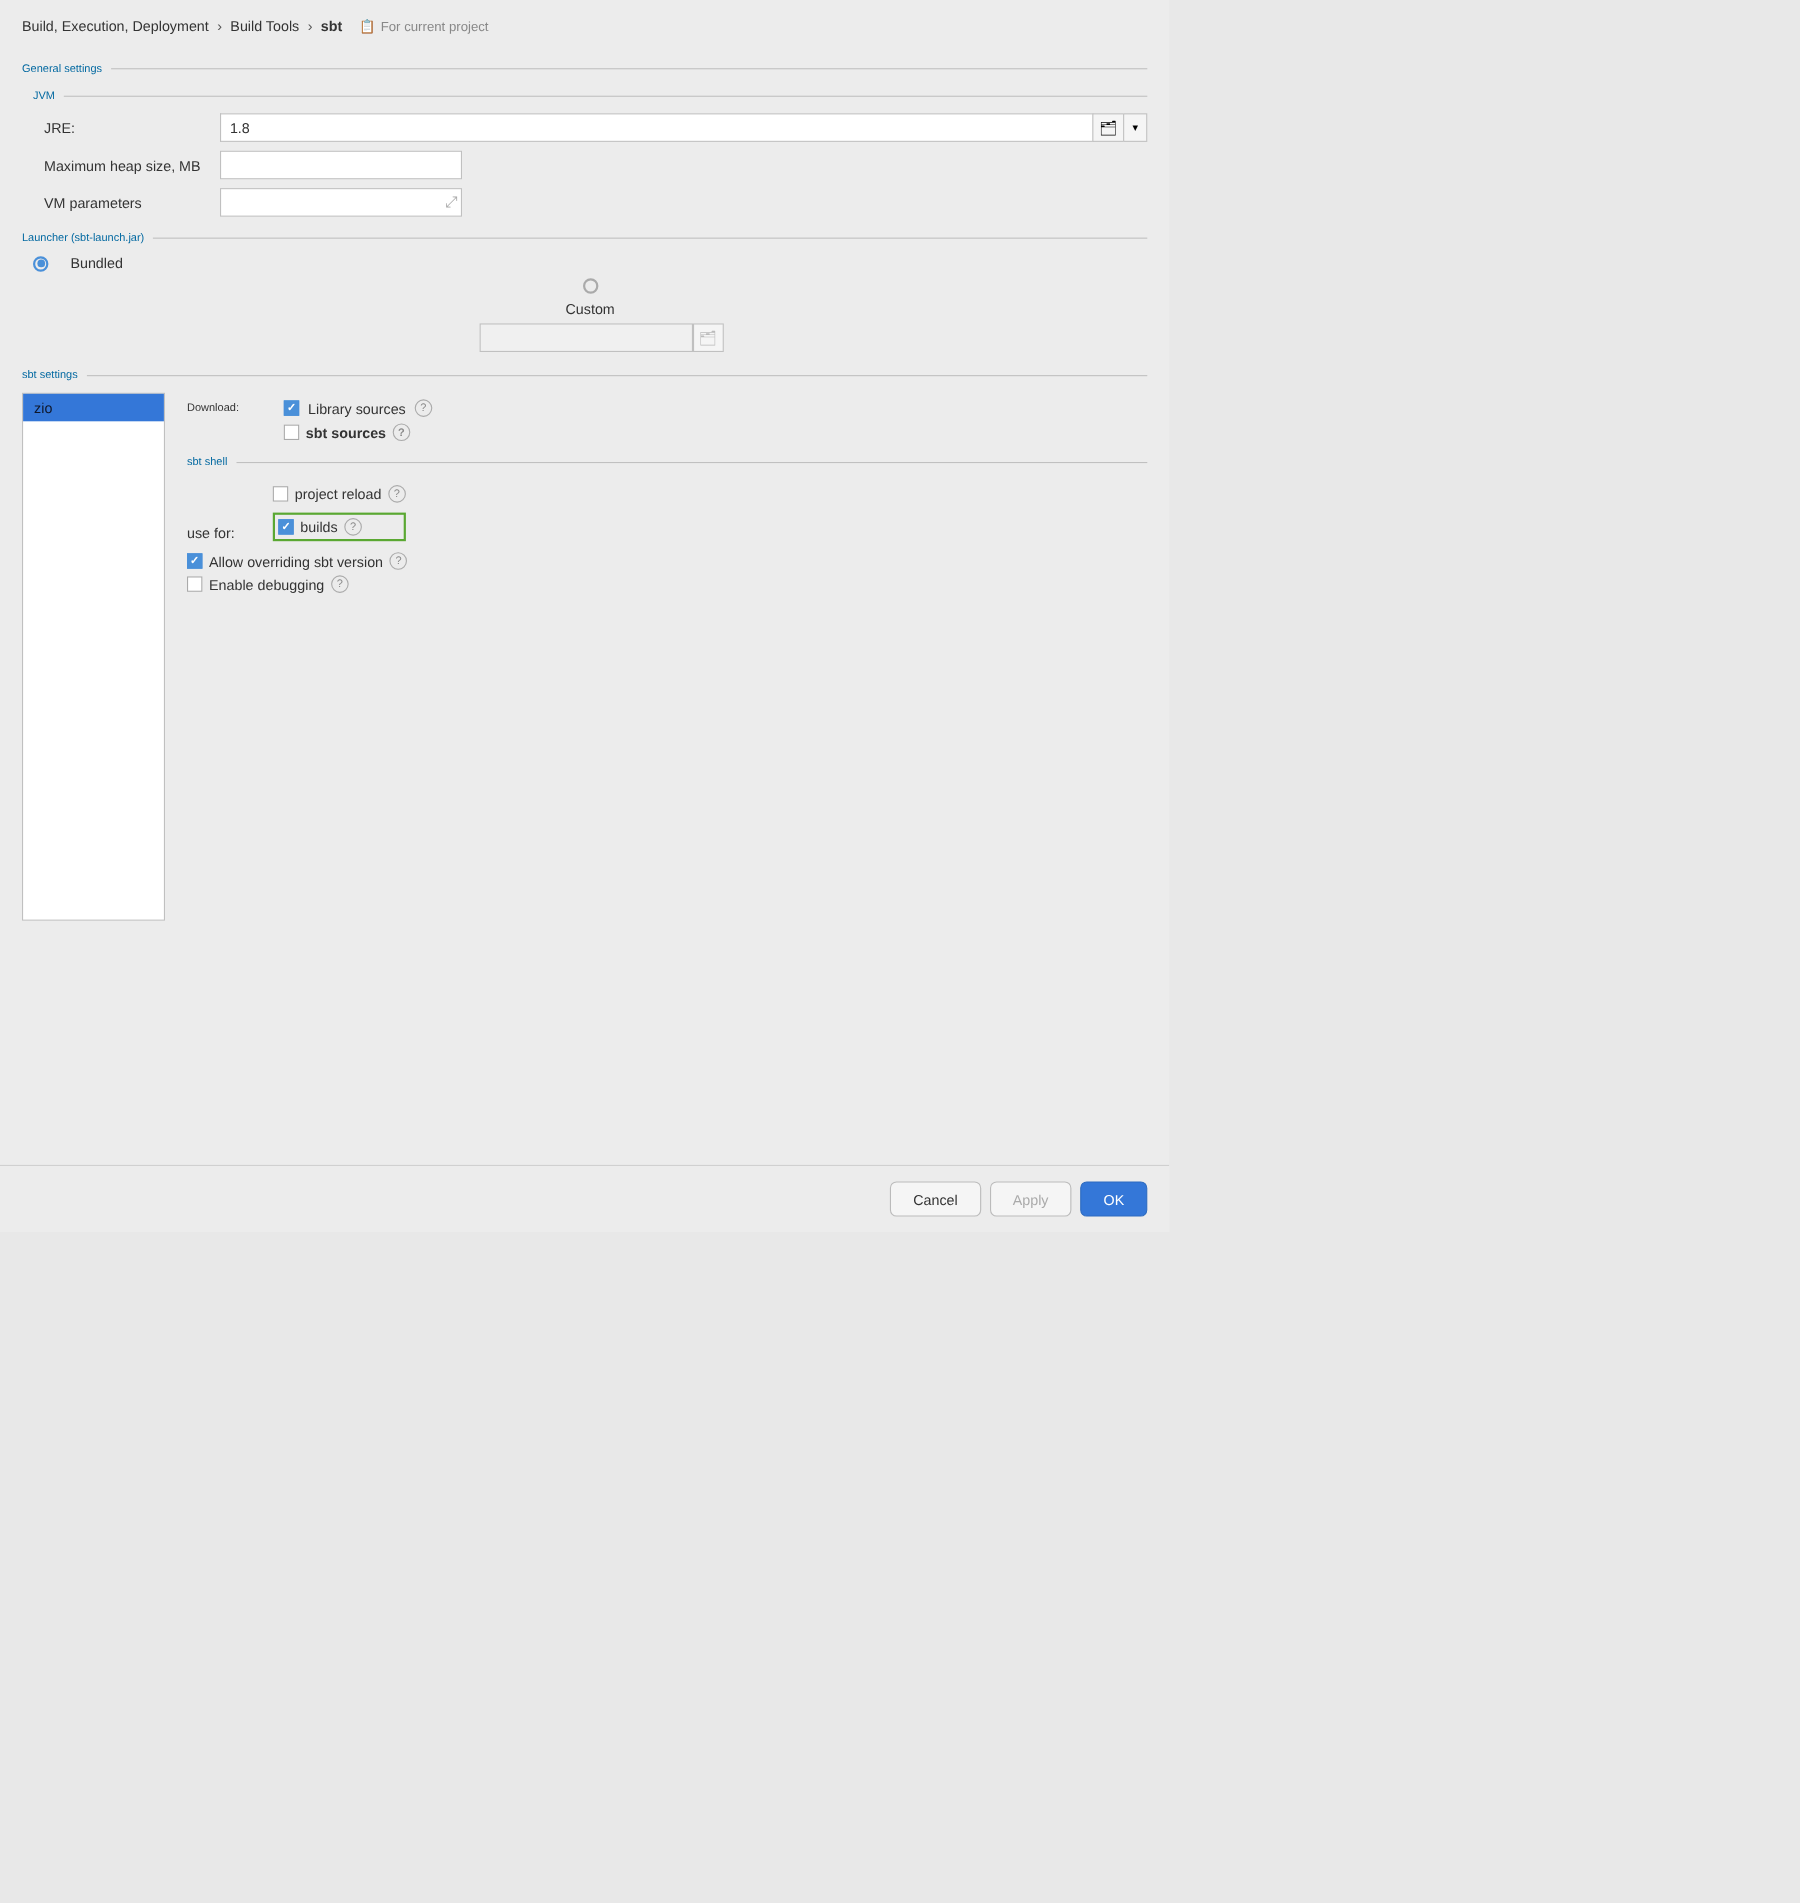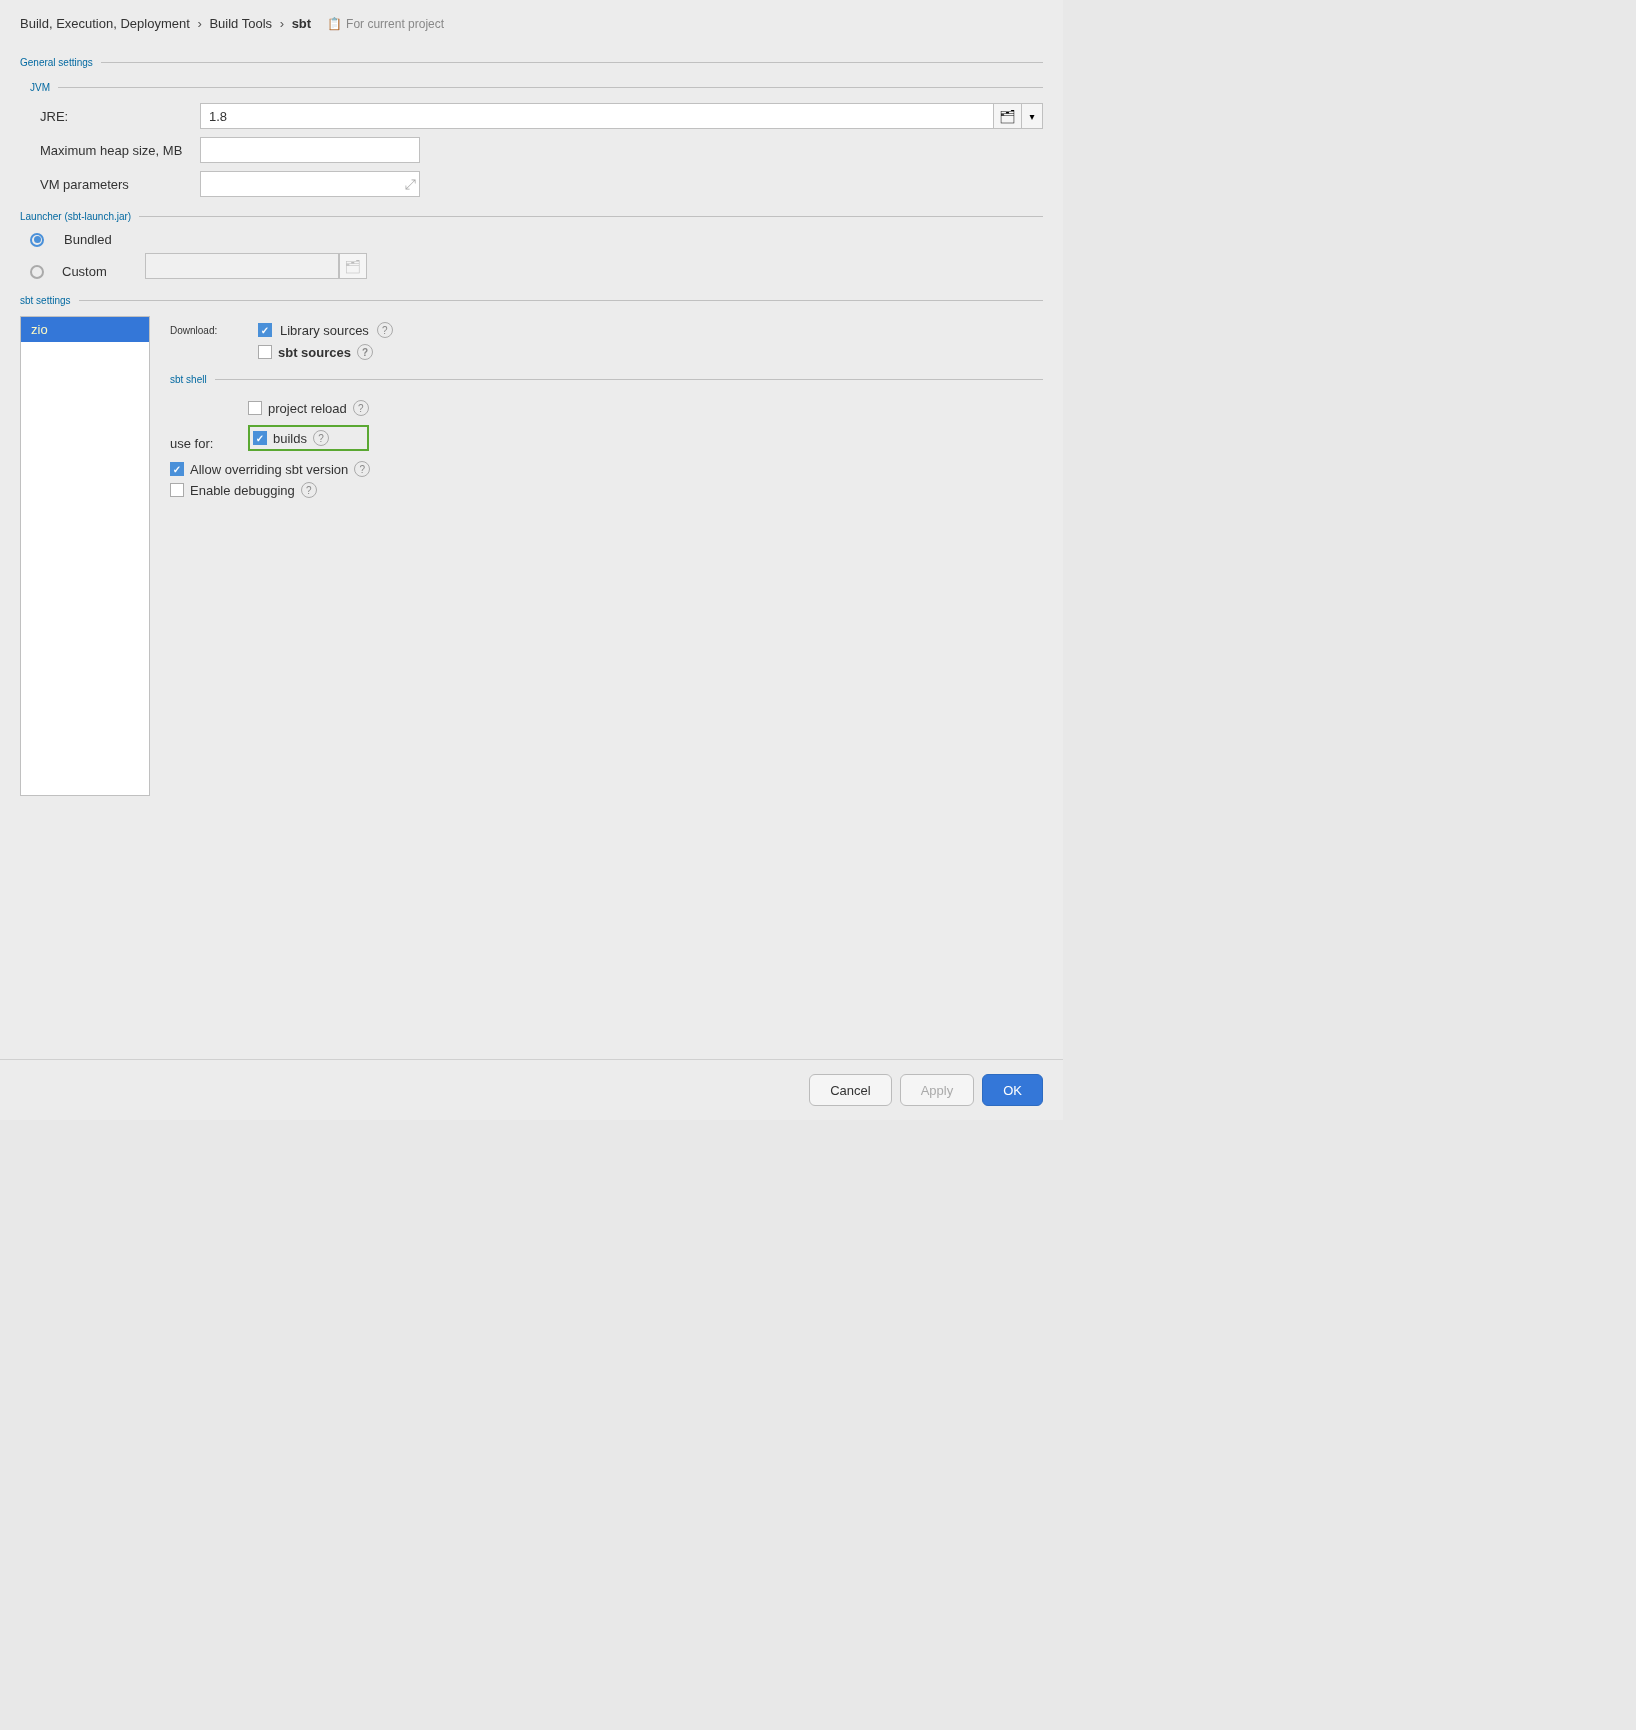--- a/index.html
+++ b/index.html
@@ -178,22 +178,23 @@
       height: 7px;
       border-radius: 50%;
       background: #4a90d9;
     }
     .radio-label {
       font-size: 13px;
       color: #333;
     }
     .custom-row {
       display: flex;
-      align-items: flex-end;
-      gap: 18px;
+      align-items: center;
+      gap: 6px;
+      flex-direction: column;
     }
     .custom-path-input {
       flex: 1;
       max-width: 260px;
       height: 26px;
       border: 1px solid #c0c0c0;
       background: #f0f0f0;
       padding: 0 8px;
       font-size: 13px;
       color: #333;
@@ -223,21 +224,21 @@
       flex-shrink: 0;
     }
     .project-list-item {
       padding: 5px 10px;
       font-size: 13px;
       color: #333;
       cursor: pointer;
     }
     .project-list-item.selected {
       background: #3477d8;
-      color: #fef9c3;
+      color: #0f172a;
     }
 
     .project-settings {
       flex: 1;
       padding: 0 0 0 20px;
     }
 
     
     .download-row {
       display: flex;

